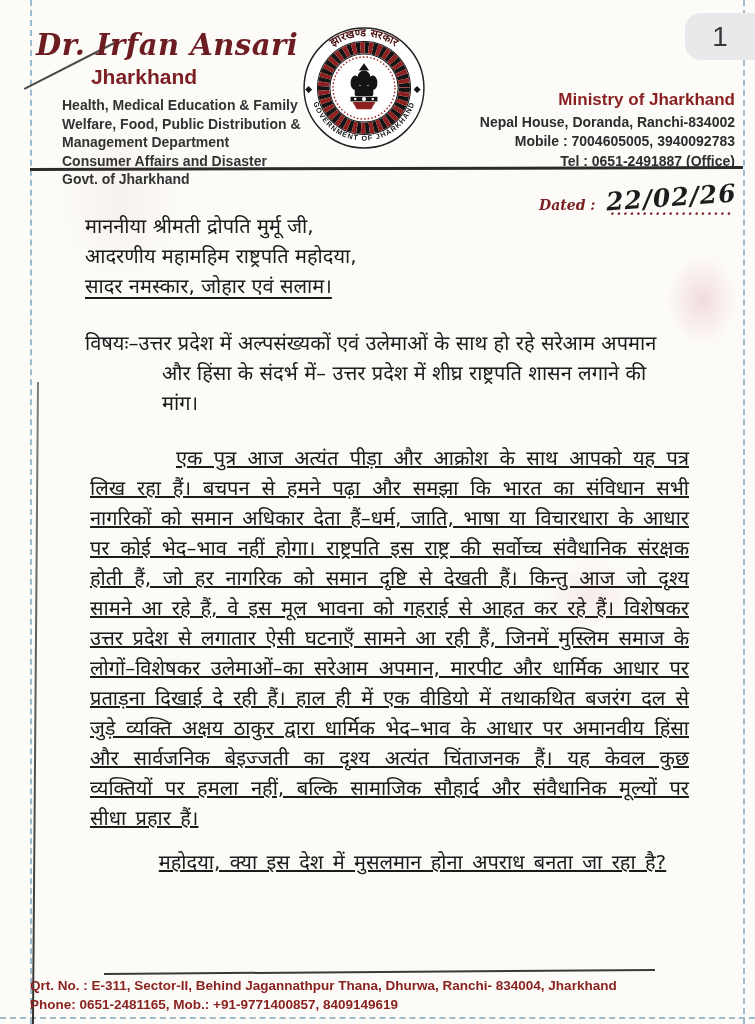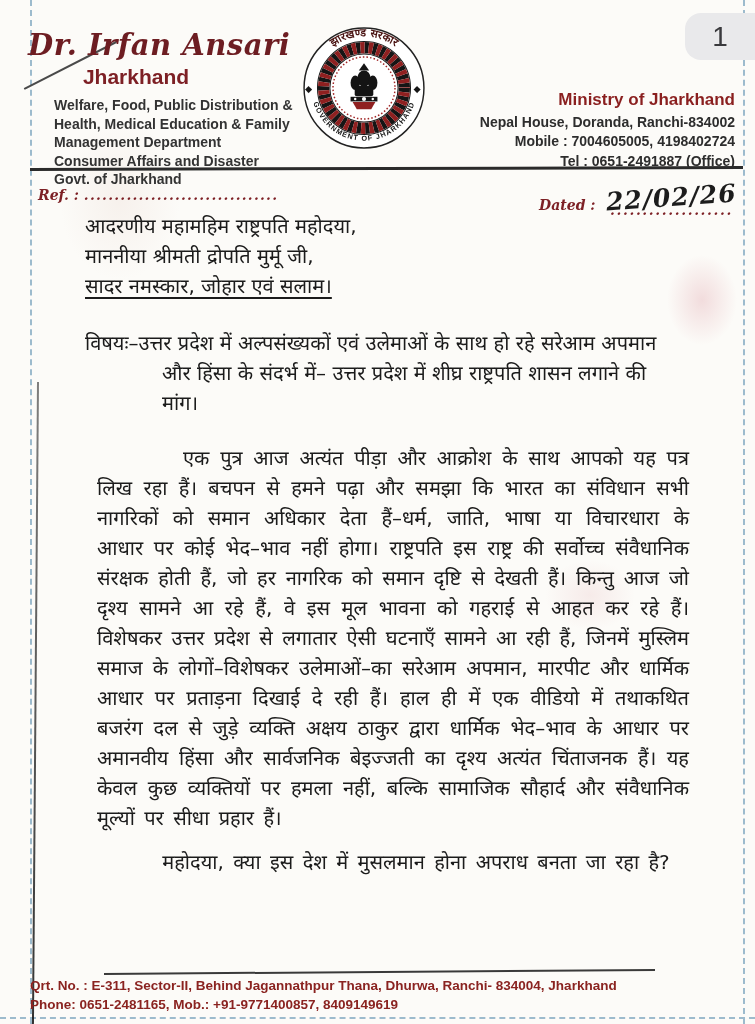--- a/index.html
+++ b/index.html
@@ -29,21 +29,21 @@
 
   
   .page-badge{
     position:absolute;right:0;top:13px;width:70px;height:47px;
     background:#e9e9eb;border-radius:16px 0 0 16px;
     display:flex;align-items:center;justify-content:center;
     font-size:28px;color:#39393c;
   }
 
   
-  .hdr-left{position:absolute;left:28px;top:28px;width:276px;}
+  .hdr-left{position:absolute;left:36px;top:28px;width:276px;}
   .name{
     font-family:"DejaVu Serif", serif;font-style:italic;font-weight:bold;
     font-size:29px;color:#6d1d22;white-space:nowrap;letter-spacing:.5px;
   }
   .minister{text-align:center;font-weight:bold;font-size:21px;color:#7d2025;margin-top:3px;margin-right:60px;}
   .dept{margin-top:7px;margin-left:26px;font-size:14px;font-weight:bold;color:#333;line-height:18.5px;}
 
   .emblem{position:absolute;left:302px;top:26px;width:124px;height:124px;}
 
   .hdr-right{
@@ -72,21 +72,21 @@
 
   
   .letter{
     position:absolute;left:85px;width:604px;top:211px;
     font-family:"DejaVu Sans", "Liberation Sans", sans-serif;
     color:#1b1b1b;font-size:20px;line-height:30px;
   }
   .salutation div{white-space:nowrap;}
   .underlined{text-decoration:underline;text-underline-offset:4px;}
   .subject{margin:27px 8px 0 0;padding-left:77px;text-indent:-77px;}
-  .body-para{margin:25px 0 0 12px;text-align:justify;word-spacing:3px;}
+  .body-para{margin:25px 0 0 5px;text-align:justify;word-spacing:3px;text-decoration:underline;}
   .p1{text-indent:86px;}
   .p2{text-indent:46px;margin-top:14px;text-align:center;}
 
   
   .foot-rule{position:absolute;left:104px;right:100px;top:971px;height:2px;background:#3a3a3a;transform:rotate(-.4deg);}
   .footer-text{
     position:absolute;left:30px;right:30px;top:977px;
     color:#8a2320;font-weight:bold;font-size:13.5px;line-height:18.5px;
   }
 </style>
@@ -106,22 +106,22 @@
   <div class="scan-edge"></div>
 
   <div class="page-badge">
     <span>1</span>
   </div>
 
   <div class="hdr-left">
     <div class="name">Dr. Irfan Ansari</div>
     <div class="minister">Jharkhand</div>
     <div class="dept">
+      <div>Health, Medical Education &amp; Family</div>
       <div>Welfare, Food, Public Distribution &amp;</div>
-      <div>Health, Medical Education &amp; Family</div>
       <div>Management Department</div>
       <div>Consumer Affairs and Disaster</div>
       <div>Govt. of Jharkhand</div>
     </div>
   </div>
 
   <div class="emblem">
     <svg viewBox="0 0 120 120" width="124" height="124">
       <circle cx="60" cy="60" r="58" fill="#ffffff" stroke="#222" stroke-width="1.4"></circle>
       <defs>
@@ -152,42 +152,38 @@
         <circle cx="51.5" cy="70.7" r="1.2" fill="#ffffff"></circle>
         <circle cx="68.5" cy="70.7" r="1.2" fill="#ffffff"></circle>
         <path d="M49,73.5 L71,73.5 L67,80.5 L53,80.5 Z" fill="#8f2020"></path>
       </g>
     </svg>
   </div>
 
   <div class="hdr-right">
     <div class="ministry">Ministry of Jharkhand</div>
     <div>Nepal House, Doranda, Ranchi-834002</div>
-    <div>Mobile : 7004605005, 4198402724</div>
+    <div>Mobile : 7004605005, 3940092783</div>
     <div>Tel : 0651-2491887 (Office)</div>
   </div>
 
   <div class="rule"></div>
 
   <div class="refline">
-    <span class="ref-group">
-      <span>Ref. :</span>
-      <span class="dots">................................</span>
-    </span>
     <span class="dated-group">
       <span>Dated :</span>
       <span class="handwritten">22/02/26</span>
       <span class="dated-dots">...................</span>
     </span>
   </div>
 
   <div class="letter">
     <div class="salutation">
+      <div>माननीया श्रीमती द्रोपति मुर्मू जी,</div>
       <div>आदरणीय महामहिम राष्ट्रपति महोदया,</div>
-      <div>माननीया श्रीमती द्रोपति मुर्मू जी,</div>
       <div class="underlined">सादर नमस्कार, जोहार एवं सलाम।</div>
     </div>
 
     <p class="subject"><span>विषयः–</span><span>उत्तर प्रदेश में अल्पसंख्यकों एवं उलेमाओं के साथ हो रहे सरेआम अपमान और हिंसा के संदर्भ में– उत्तर प्रदेश में शीघ्र राष्ट्रपति शासन लगाने की मांग।</span></p>
 
     <p class="body-para p1">एक पुत्र आज अत्यंत पीड़ा और आक्रोश के साथ आपको यह पत्र लिख रहा हैं। बचपन से हमने पढ़ा और समझा कि भारत का संविधान सभी नागरिकों को समान अधिकार देता हैं–धर्म, जाति, भाषा या विचारधारा के आधार पर कोई भेद–भाव नहीं होगा। राष्ट्रपति इस राष्ट्र की सर्वोच्च संवैधानिक संरक्षक होती हैं, जो हर नागरिक को समान दृष्टि से देखती हैं। किन्तु आज जो दृश्य सामने आ रहे हैं, वे इस मूल भावना को गहराई से आहत कर रहे हैं। विशेषकर उत्तर प्रदेश से लगातार ऐसी घटनाएँ सामने आ रही हैं, जिनमें मुस्लिम समाज के लोगों–विशेषकर उलेमाओं–का सरेआम अपमान, मारपीट और धार्मिक आधार पर प्रताड़ना दिखाई दे रही हैं। हाल ही में एक वीडियो में तथाकथित बजरंग दल से जुड़े व्यक्ति अक्षय ठाकुर द्वारा धार्मिक भेद–भाव के आधार पर अमानवीय हिंसा और सार्वजनिक बेइज्जती का दृश्य अत्यंत चिंताजनक हैं। यह केवल कुछ व्यक्तियों पर हमला नहीं, बल्कि सामाजिक सौहार्द और संवैधानिक मूल्यों पर सीधा प्रहार हैं।</p>
     <p class="body-para p2">महोदया, क्या इस देश में मुसलमान होना अपराध बनता जा रहा है?</p>
   </div>
 
   <div class="foot-rule"></div>

